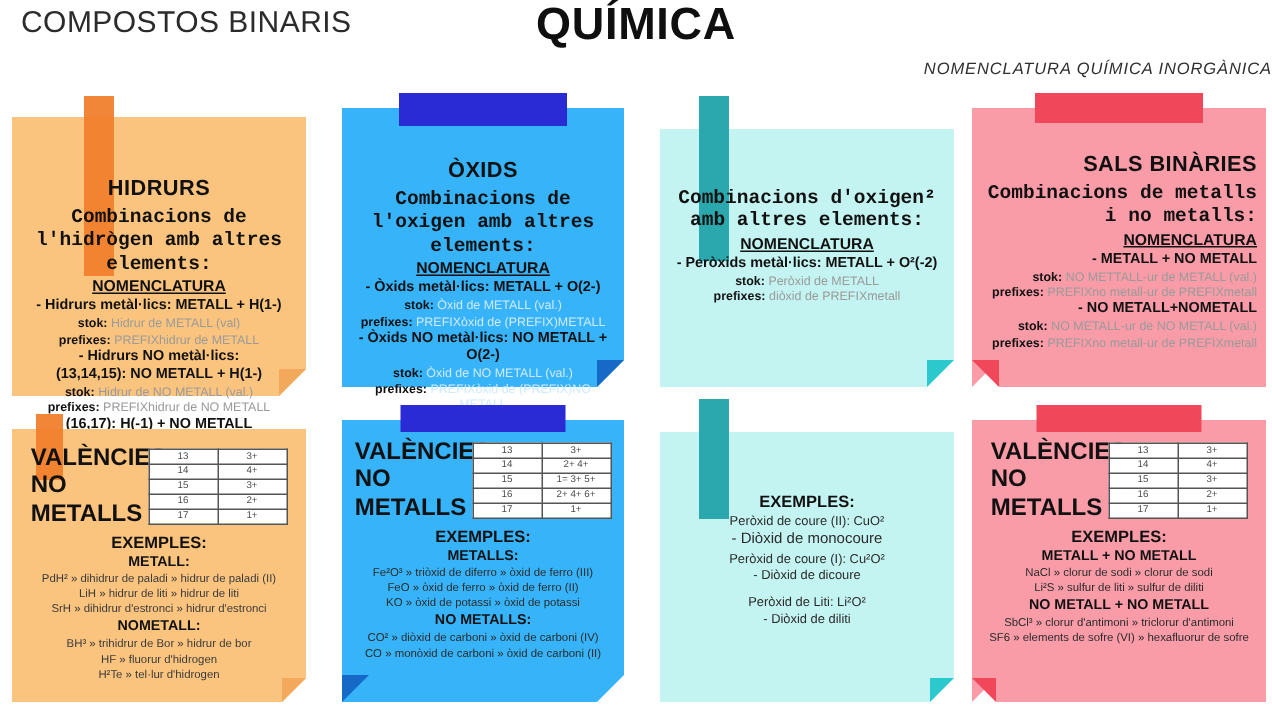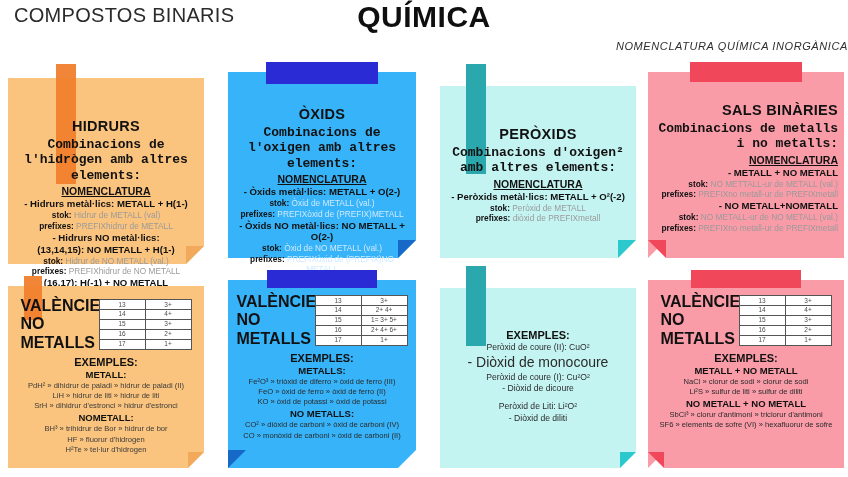--- a/index.html
+++ b/index.html
@@ -291,40 +291,39 @@
   </div>
 
   <div class="col" id="col-2">
 
     <div class="card" style="top:86px; height:172px;">
       <div class="card-bg" style="background:#C4F4F2;"></div>
       <div class="tab-v" style="background:#2BA8AD; height:110px; top:-22px; left:26px; width:20px;"></div>
       <div class="fold" style="border-left:18px solid transparent; border-bottom:18px solid #ffffff;"></div>
       <div class="fold-in" style="border-right:18px solid transparent; border-top:18px solid #2BC9CE;"></div>
       <div class="card-body" style="padding-top:38px;">
-        <div class="card-title">PERÒXIDS</div>
         <div class="card-desc">Combinacions d'oxigen² amb altres elements:</div>
         <div class="nomen-head">NOMENCLATURA</div>
         <div>
           <div class="rule">- Peròxids metàl·lics: METALL + O²(-2)</div>
           <div class="sub"><b>stok:</b> <span>Peròxid de METALL</span></div>
           <div class="sub"><b>prefixes:</b> <span>diòxid de PREFIXmetall</span></div>
         </div>
       </div>
     </div>
 
     <div class="card" style="top:288px; height:180px;">
       <div class="card-bg" style="background:#C4F4F2;"></div>
       <div class="tab-v" style="background:#2BA8AD; height:80px; top:-22px; left:26px; width:20px;"></div>
       <div class="fold" style="border-left:16px solid transparent; border-bottom:16px solid #ffffff;"></div>
       <div class="fold-in" style="border-right:16px solid transparent; border-top:16px solid #2BC9CE;"></div>
       <div class="card-body" style="padding-top:38px;">
         <div class="ex-head">EXEMPLES:</div>
         <div class="ex-line ex-line-dark" style="font-size:8.6px;">Peròxid de coure (II): CuO²</div>
-        <div class="ex-line ex-line-dark" style="font-size:14px;">- Diòxid de monocoure</div>
+        <div class="ex-line ex-line-dark" style="font-size:10px;">- Diòxid de monocoure</div>
         <div class="ex-line ex-line-dark" style="font-size:8.6px;">Peròxid de coure (I): Cu²O²</div>
         <div class="ex-line ex-line-dark" style="font-size:8.6px;">- Diòxid de dicoure</div>
         <div class="spacer-sm"></div>
         <div class="ex-line ex-line-dark" style="font-size:8.6px;">Peròxid de Liti: Li²O²</div>
         <div class="ex-line ex-line-dark" style="font-size:8.6px;">- Diòxid de diliti</div>
       </div>
     </div>
   </div>
 
   <div class="col" id="col-3">

